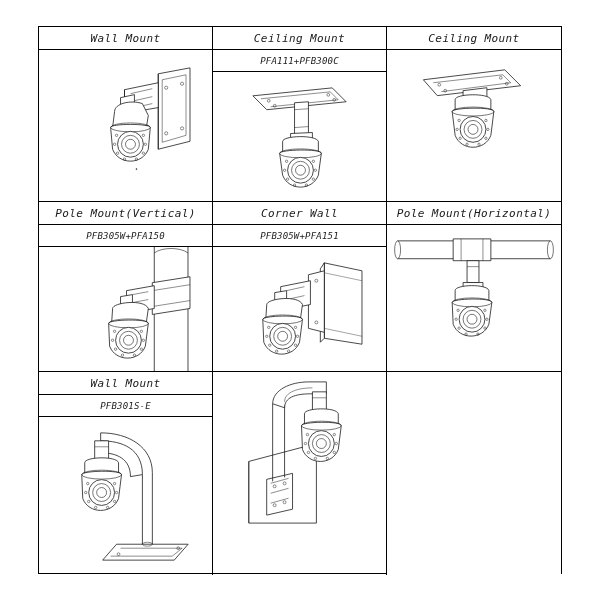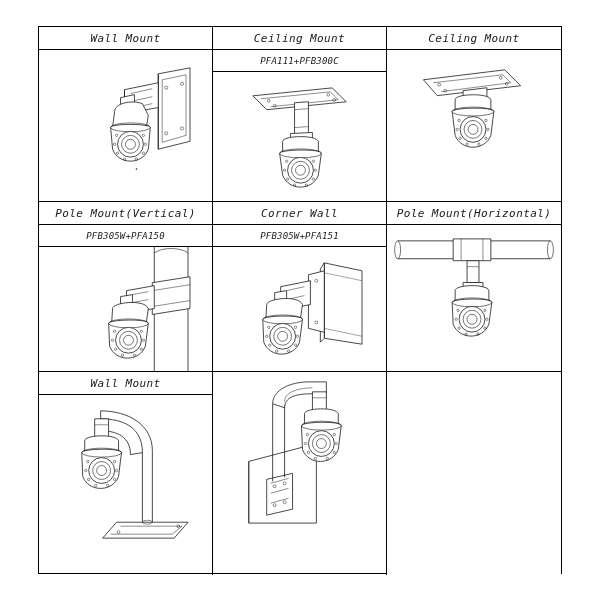--- a/index.html
+++ b/index.html
@@ -320,20 +320,21 @@
             <circle cx="98" cy="104" r="1.2"></circle>
             <circle cx="100" cy="95" r="1.2"></circle>
             <circle cx="98" cy="86" r="1.2"></circle>
           </g>
         </svg>
       </div>
     </div>
 
     <div class="cell last-row">
       <div class="hdr">Wall Mount</div>
+      <div class="sub">PFB301S-E</div>
       <div class="art">
         <svg viewBox="0 0 174 155" xmlns="http://www.w3.org/2000/svg" fill="none" stroke="#1a1a1a" stroke-width="0.8">
 
           <path d="M78 126 L150 126 L136 142 L64 142 Z" fill="#fff"></path>
           <path d="M82 130 L144 130 L134 138 L72 138" stroke-width="0.5"></path>
           <circle cx="80" cy="136" r="1.4" stroke-width="0.5"></circle>
           <circle cx="140" cy="130" r="1.4" stroke-width="0.5"></circle>
 
           <path d="M104 56 L104 126"></path>
           <path d="M114 54 L114 126"></path>

